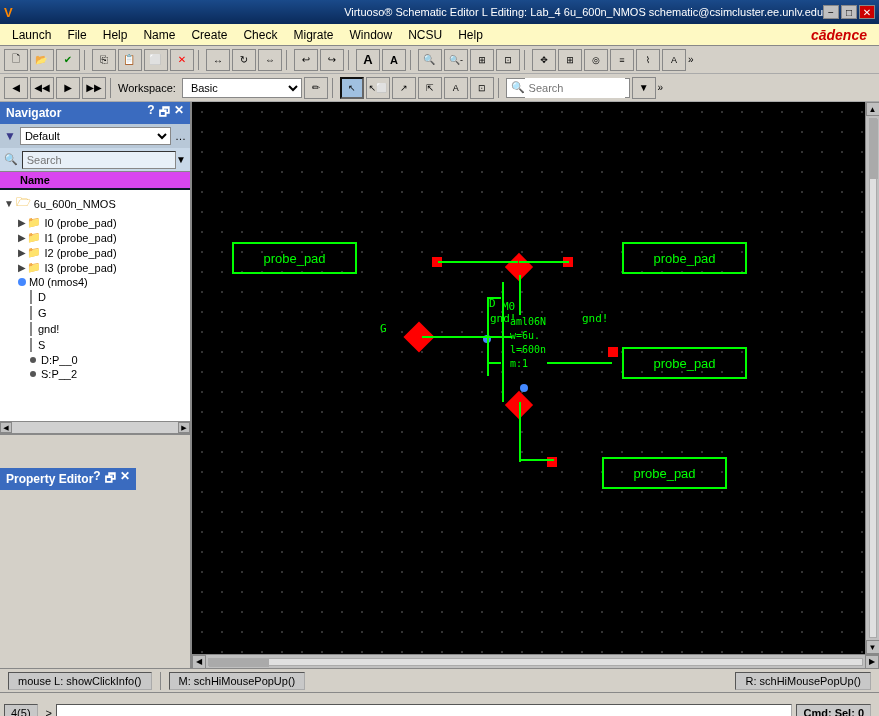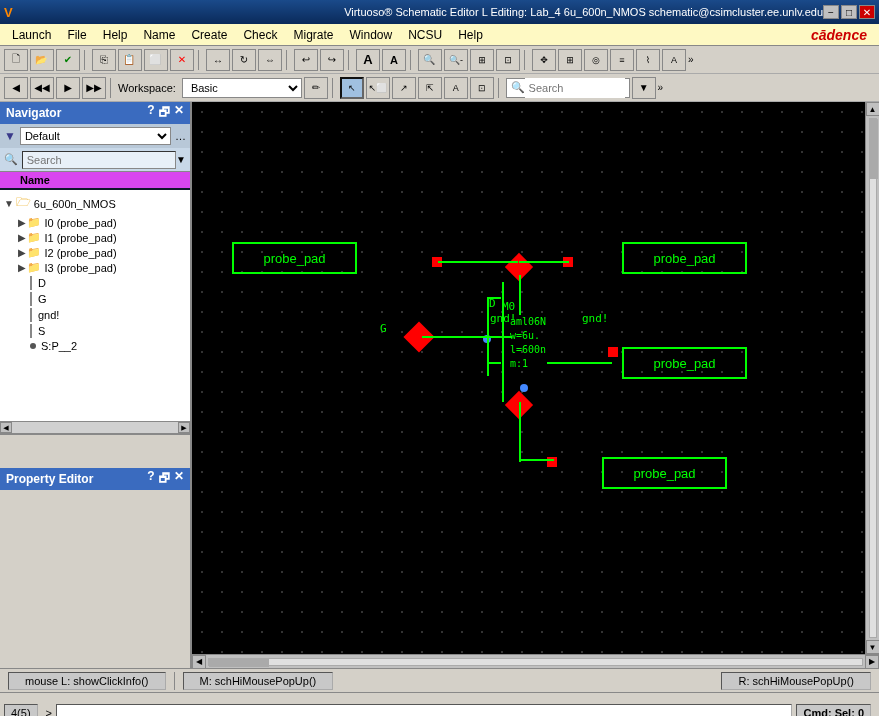--- a/index.html
+++ b/index.html
@@ -182,21 +182,20 @@
     .tree-circle { display: inline-block; width: 8px; height: 8px; border-radius: 50%; background: #4488ff; margin-right: 3px; }
 
     
     #navigator-tree::-webkit-scrollbar { width: 8px; }
     #navigator-tree::-webkit-scrollbar-thumb { background: #aaa; }
 
     
     #property-editor {
       height: 200px;
       display: flex;
-      flex-direction: column;
       margin-top: 33px;
     }
     #property-editor-header {
       background: #3a6bbf;
       color: white;
       height: 22px;
       display: flex;
       align-items: center;
       padding: 0 6px;
       font-weight: bold;
@@ -299,21 +298,21 @@
       height: 24px;
       display: flex;
       align-items: center;
       padding: 0 8px;
       border-top: 1px solid #888;
       font-size: 11px;
       gap: 8px;
     }
     .status-section {
       border: 1px inset #aaa;
-      padding: 1px 16px;
+      padding: 1px 9px;
       background: #c8c8c8;
       height: 18px;
       display: flex;
       align-items: center;
     }
     .status-sep { width: 1px; height: 18px; background: #888; }
 
     #nav-scroll {
       height: 12px;
       background: #c0c0c0;
@@ -486,20 +485,24 @@
           <span style="color:#e8a000;margin-right:3px;font-size:11px;">📁</span>
           <span>I2 (probe_pad)</span>
         </div>
 
         <div class="tree-item tree-indent-1">
           <span class="tree-arrow">▶</span>
           <span style="color:#e8a000;margin-right:3px;font-size:11px;">📁</span>
           <span>I3 (probe_pad)</span>
         </div>
 
+        <div class="tree-item tree-indent-1">
+          <span class="tree-circle"></span>
+          <span>M0 (nmos4)</span>
+        </div>
 
         <div class="tree-item tree-indent-2">
           <span style="display:inline-block;width:2px;height:14px;background:#888;margin-right:6px;"></span>
           <span>D</span>
         </div>
 
         <div class="tree-item tree-indent-2">
           <span style="display:inline-block;width:2px;height:14px;background:#888;margin-right:6px;"></span>
           <span>G</span>
         </div>
@@ -507,20 +510,24 @@
         <div class="tree-item tree-indent-2">
           <span style="display:inline-block;width:2px;height:14px;background:#888;margin-right:6px;"></span>
           <span>gnd!</span>
         </div>
 
         <div class="tree-item tree-indent-2">
           <span style="display:inline-block;width:2px;height:14px;background:#888;margin-right:6px;"></span>
           <span>S</span>
         </div>
 
+        <div class="tree-item tree-indent-2">
+          <span style="display:inline-block;width:6px;height:6px;border-radius:50%;background:#555;margin-right:5px;"></span>
+          <span>D:P__0</span>
+        </div>
 
 
         <div class="tree-item tree-indent-2">
           <span style="display:inline-block;width:6px;height:6px;border-radius:50%;background:#555;margin-right:5px;"></span>
           <span>S:P__2</span>
         </div>
 
       </div>
       <div id="nav-scroll">
         <div class="nav-hscroll-btn">◀</div>

